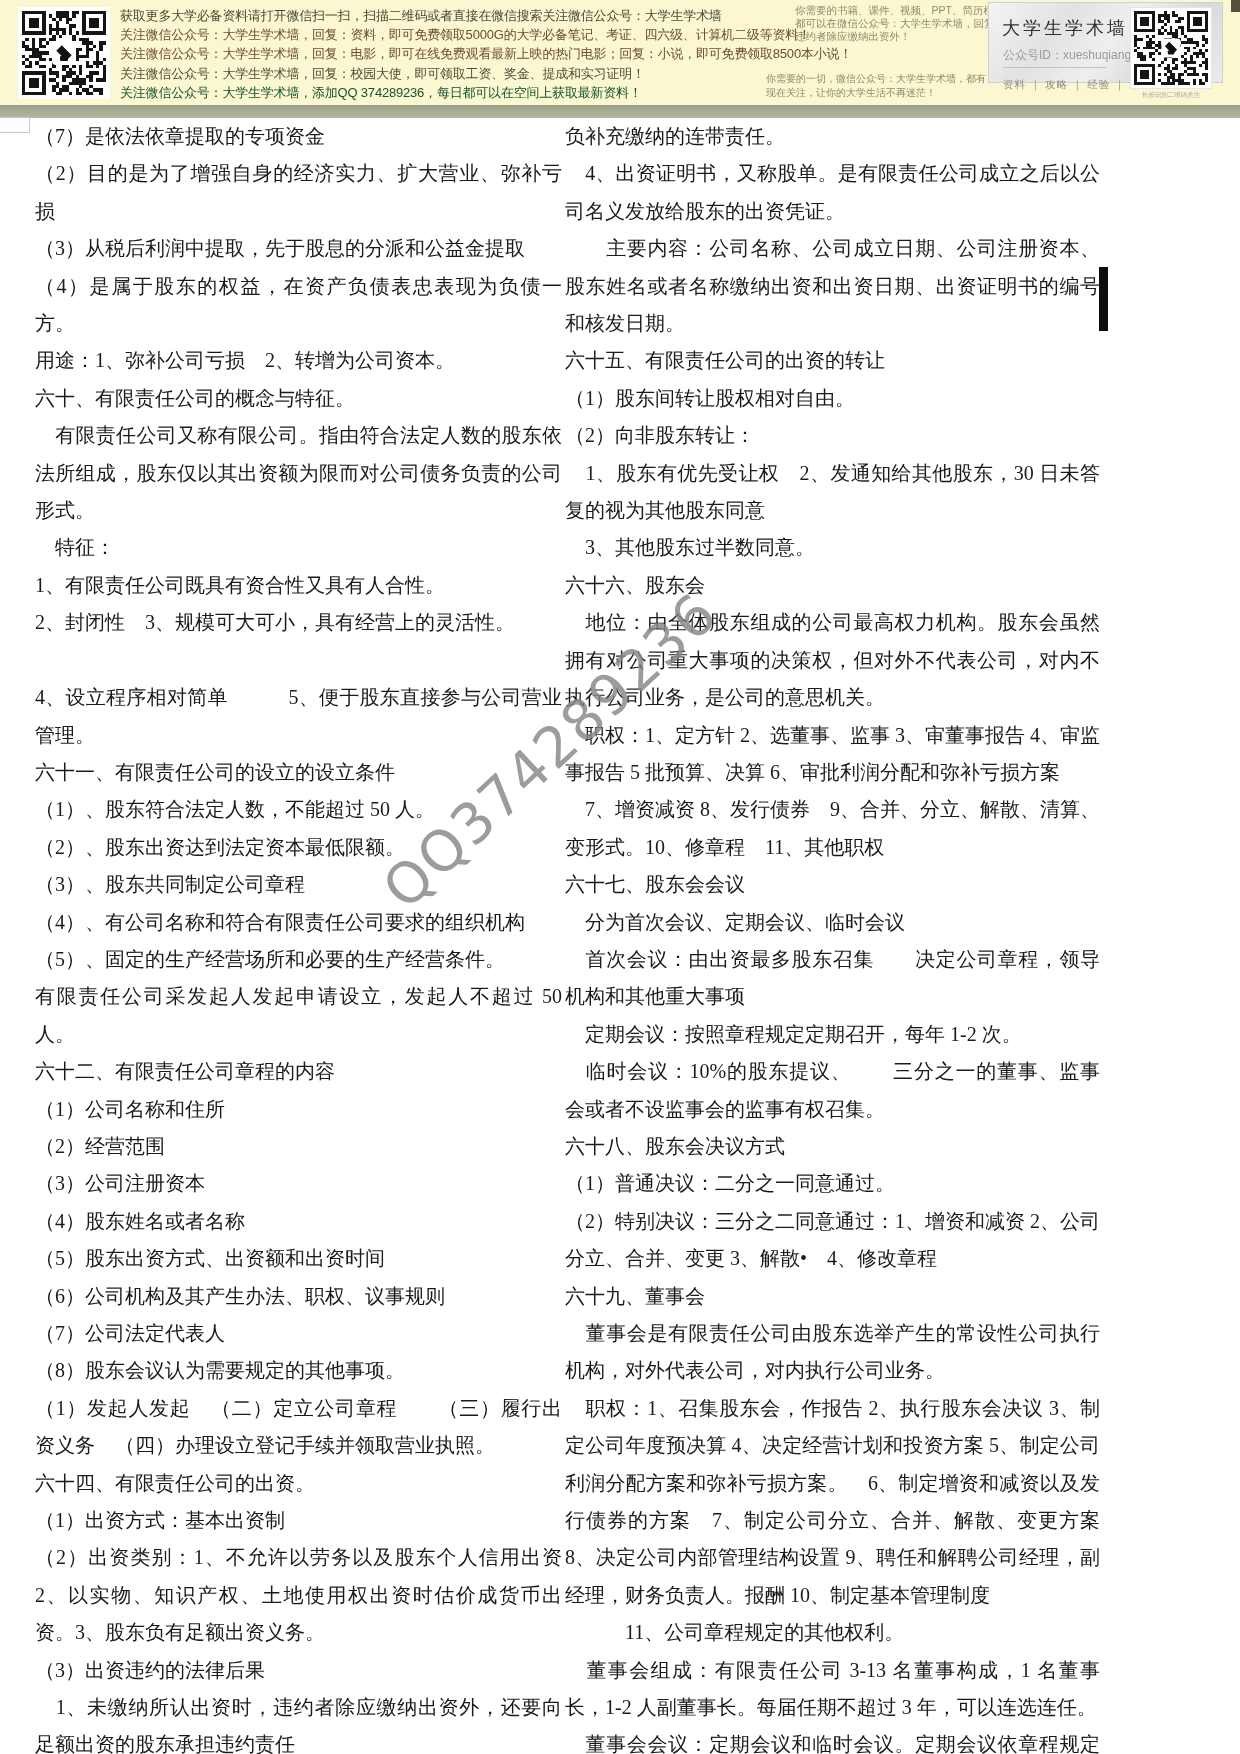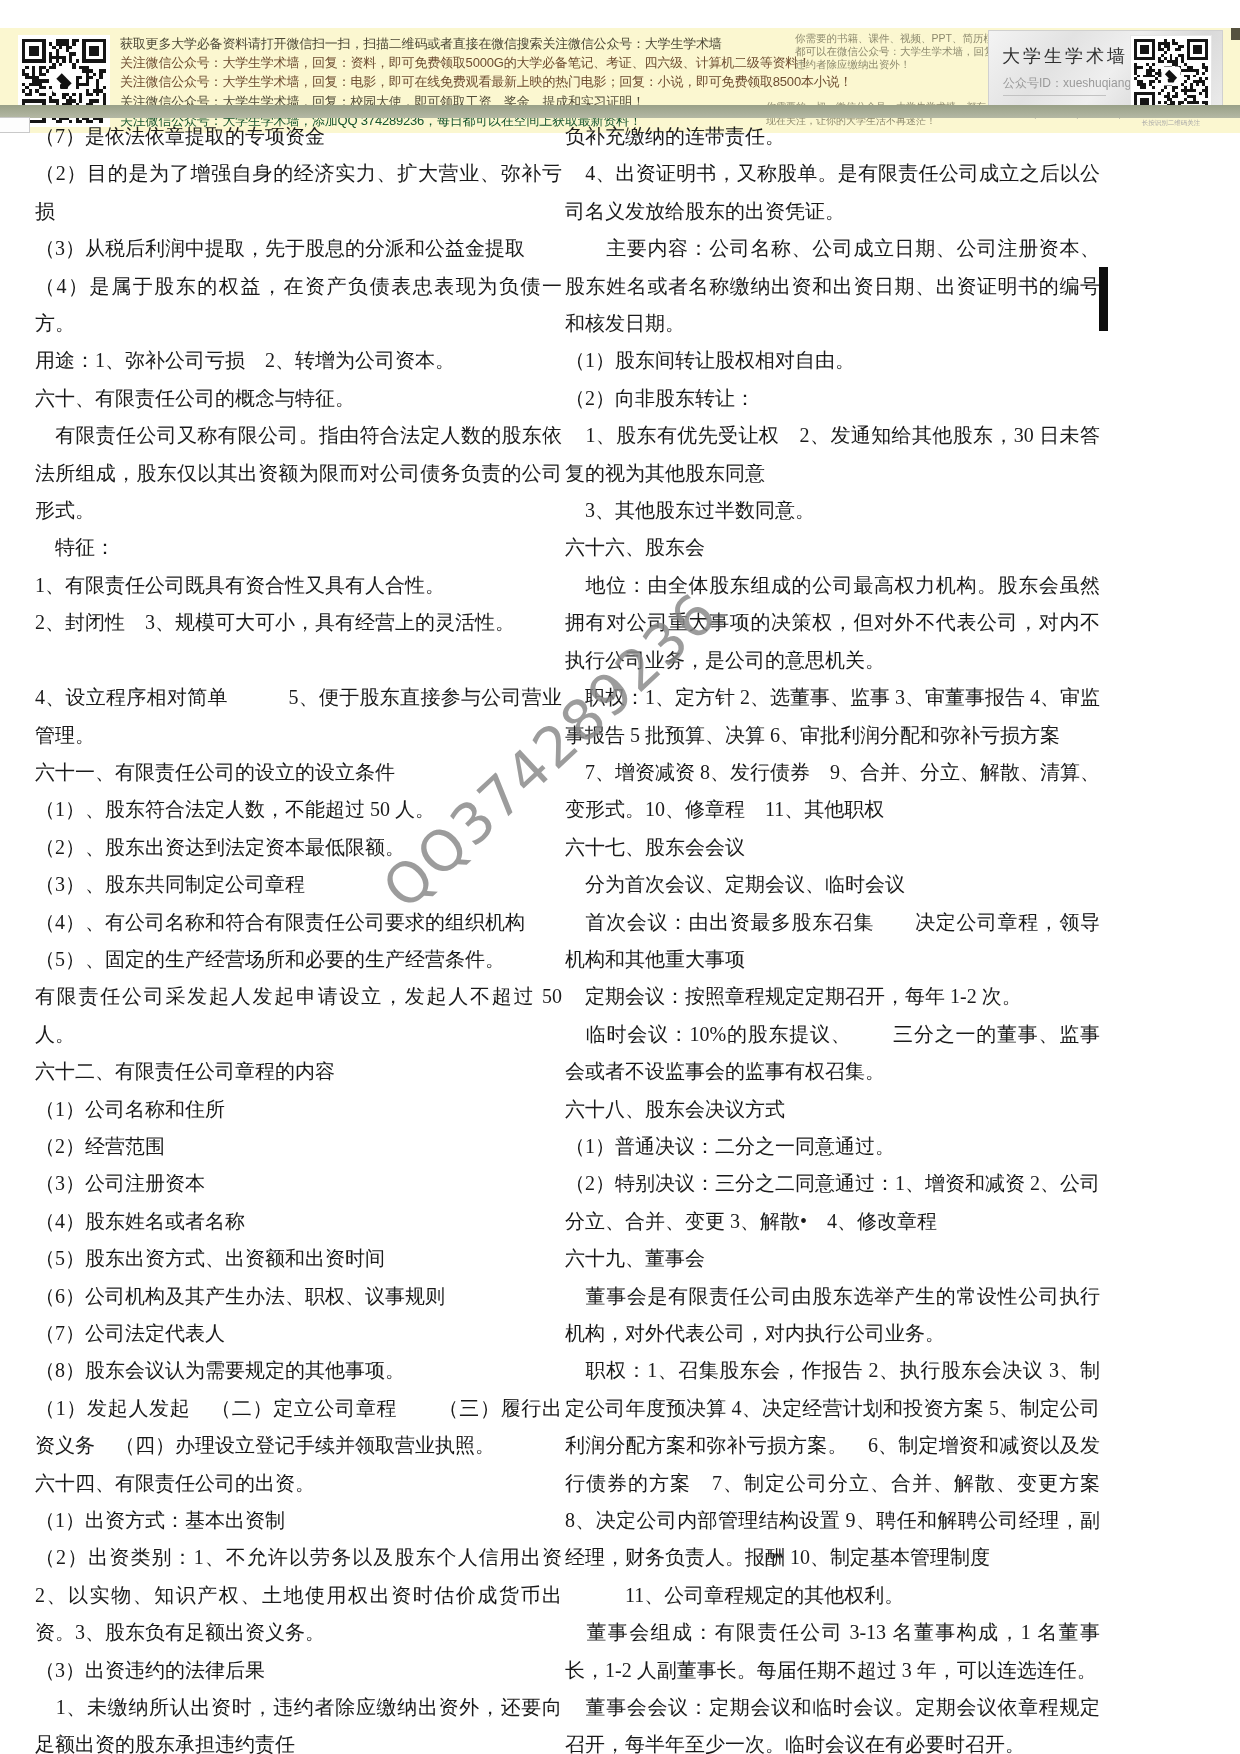--- a/index.html
+++ b/index.html
@@ -2,21 +2,21 @@
 <html><head>
 <meta charset="utf-8">
 <style>
   html,body{margin:0;padding:0;}
   body{
     width:1240px;height:1754px;position:relative;overflow:hidden;
     background:#ffffff;
     font-family:"Liberation Serif","DejaVu Serif",serif;
   }
   
-  .banner{position:absolute;left:0;top:0;width:1240px;height:105px;background:#fbf7d0;margin-top:28px;}
+  .banner{position:absolute;left:0;top:0;width:1240px;height:105px;background:#fbf7d0;}
   .banner-qr{position:absolute;left:18px;top:7px;width:92px;height:92px;background:#ffffff;padding:4px;box-sizing:border-box;}
   .qr-grid{position:relative;width:100%;height:100%;display:grid;}
   .qr-grid i{display:block;}
   .qr-grid i.on{background:#151515;}
   .qr-logo{position:absolute;left:50%;top:50%;width:24px;height:24px;margin:-12px 0 0 -12px;background:#fff;border-radius:4px;}
   .qr-logo .cap-top{position:absolute;left:50%;top:5px;width:14px;height:14px;margin-left:-7px;background:#111;transform:rotate(45deg) scaleY(.55);}
   .qr-logo .cap-base{position:absolute;left:50%;bottom:4px;width:8px;height:5px;margin-left:-4px;background:#111;border-radius:1px;}
   .qr-logo.small{transform:scale(.8);}
   .promo{position:absolute;left:120px;top:6px;}
   .promo-line{font-family:"Liberation Sans","DejaVu Sans",sans-serif;font-size:13px;line-height:19.2px;letter-spacing:-0.2px;white-space:nowrap;}
@@ -1379,20 +1379,21 @@
       <p class="doc-line">六十四、有限责任公司的出资。</p>
       <p class="doc-line">（1）出资方式：基本出资制</p>
       <p class="doc-line">（2）出资类别：1、不允许以劳务以及股东个人信用出资 2、以实物、知识产权、土地使用权出资时估价成货币出资。3、股东负有足额出资义务。</p>
       <p class="doc-line">（3）出资违约的法律后果</p>
       <p class="doc-line">　1、未缴纳所认出资时，违约者除应缴纳出资外，还要向足额出资的股东承担违约责任</p>
     </div>
   <div class="col col-right">
       <p class="doc-line">负补充缴纳的连带责任。</p>
       <p class="doc-line">　4、出资证明书，又称股单。是有限责任公司成立之后以公司名义发放给股东的出资凭证。</p>
       <p class="doc-line">　　主要内容：公司名称、公司成立日期、公司注册资本、股东姓名或者名称缴纳出资和出资日期、出资证明书的编号和核发日期。</p>
+      <p class="doc-line">六十五、有限责任公司的出资的转让</p>
       <p class="doc-line">（1）股东间转让股权相对自由。</p>
       <p class="doc-line">（2）向非股东转让：</p>
       <p class="doc-line">　1、股东有优先受让权　2、发通知给其他股东，30 日未答复的视为其他股东同意</p>
       <p class="doc-line">　3、其他股东过半数同意。</p>
       <p class="doc-line">六十六、股东会</p>
       <p class="doc-line">　地位：由全体股东组成的公司最高权力机构。股东会虽然拥有对公司重大事项的决策权，但对外不代表公司，对内不执行公司业务，是公司的意思机关。</p>
       <p class="doc-line">　职权：1、定方针 2、选董事、监事 3、审董事报告 4、审监事报告 5 批预算、决算 6、审批利润分配和弥补亏损方案</p>
       <p class="doc-line">　7、增资减资 8、发行债券　9、合并、分立、解散、清算、变形式。10、修章程　11、其他职权</p>
       <p class="doc-line">六十七、股东会会议</p>
       <p class="doc-line">　分为首次会议、定期会议、临时会议</p>

